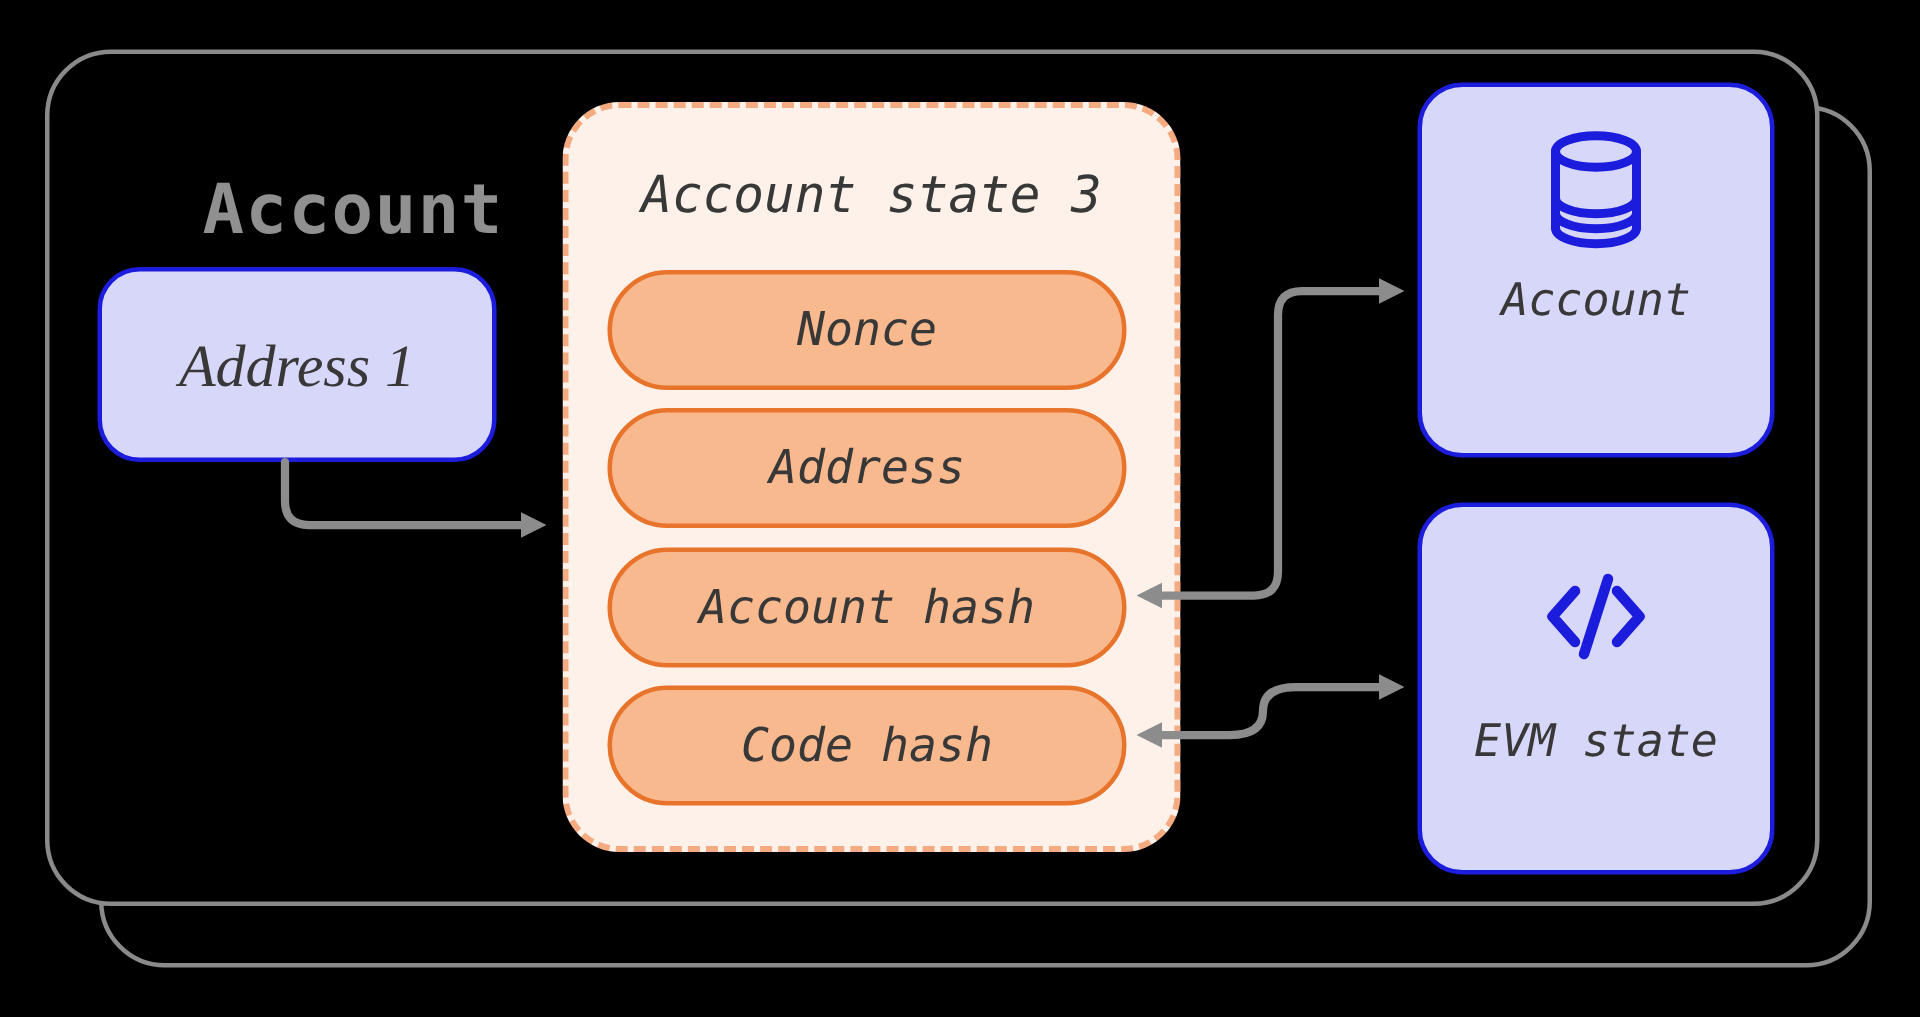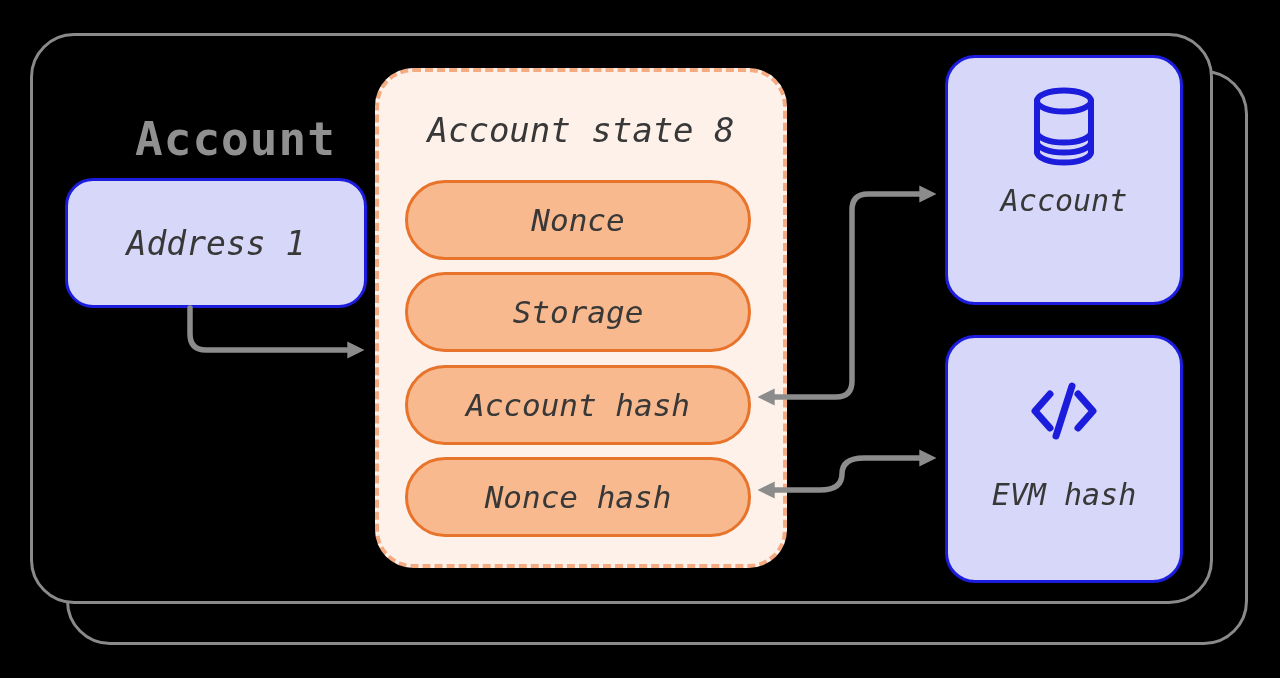--- a/index.html
+++ b/index.html
@@ -25,23 +25,24 @@
   .card-title{
     position:absolute;left:102px;top:76px;
     font-size:46px;font-weight:bold;color:var(--title-gray);letter-spacing:1px;
   }
 
   .node{
     position:absolute;display:flex;align-items:center;justify-content:center;
     color:var(--text-dark);font-style:italic;
   }
   .address-box{
-    left:65px;top:178px;width:302px;height:130px;
+    left:65px;top:178px;width:266px;height:130px;
     background:var(--lavender);border:3px solid var(--accent-blue);border-radius:28px;
-    font-size:33px;
+    font-size:40px;
+    font-family:Liberation Serif, serif;
   }
 
   .state-box{
     position:absolute;left:375px;top:68px;width:412px;height:500px;
     background:var(--cream);border:4px dashed var(--dash-orange);border-radius:38px;
   }
   .state-title{
     position:absolute;left:0;right:0;top:38px;text-align:center;
     font-size:34px;font-style:italic;color:var(--text-dark);
   }
@@ -77,25 +78,25 @@
 
   <div class="main-card">
     <div class="card-title">Account</div>
   </div>
 
   <div class="node address-box">
     <span>Address 1</span>
   </div>
 
   <div class="state-box">
-    <div class="state-title">Account state 8</div>
+    <div class="state-title">Account state 3</div>
     <div class="pill pill-0">Nonce</div>
-    <div class="pill pill-1">Storage</div>
+    <div class="pill pill-1">Address</div>
     <div class="pill pill-2">Account hash</div>
-    <div class="pill pill-3">Nonce hash</div>
+    <div class="pill pill-3">Code hash</div>
   </div>
 
   <div class="side-box storage-box">
     <svg class="icon-svg" width="66" height="80" viewBox="0 0 66 80" fill="none">
       <ellipse cx="33" cy="15" rx="27" ry="10.5" stroke="#1c1cdd" stroke-width="6"></ellipse>
       <path d="M6 15 V66" stroke="#1c1cdd" stroke-width="6" stroke-linecap="round"></path>
       <path d="M60 15 V66" stroke="#1c1cdd" stroke-width="6" stroke-linecap="round"></path>
       <path d="M6 46 A27 10.5 0 0 0 60 46" stroke="#1c1cdd" stroke-width="6" stroke-linecap="round"></path>
       <path d="M6 56 A27 10.5 0 0 0 60 56" stroke="#1c1cdd" stroke-width="6" stroke-linecap="round"></path>
       <path d="M6 66 A27 10.5 0 0 0 60 66" stroke="#1c1cdd" stroke-width="6" stroke-linecap="round"></path>
@@ -104,21 +105,21 @@
       <span>Account</span><br>
     </div>
   </div>
 
   <div class="side-box evm-box">
     <svg class="icon-svg" width="72" height="66" viewBox="0 0 72 66" fill="none">
       <path d="M22 16 L7 33 L22 50" stroke="#1c1cdd" stroke-width="7" stroke-linecap="round" stroke-linejoin="round"></path>
       <path d="M50 16 L65 33 L50 50" stroke="#1c1cdd" stroke-width="7" stroke-linecap="round" stroke-linejoin="round"></path>
       <path d="M44 8 L28 58" stroke="#1c1cdd" stroke-width="7" stroke-linecap="round"></path>
     </svg>
-    <div class="box-label">EVM hash</div>
+    <div class="box-label">EVM state</div>
   </div>
 
   <svg class="arrows" viewBox="0 0 1280 678">
     <defs>
       <marker id="ah-end" viewBox="0 0 10 10" refX="1" refY="5" markerWidth="17" markerHeight="22" markerUnits="userSpaceOnUse" orient="auto">
         <path d="M0 0 L10 5 L0 10 Z" fill="#8c8c8c"></path>
       </marker>
       <marker id="ah-start" viewBox="0 0 10 10" refX="1" refY="5" markerWidth="17" markerHeight="22" markerUnits="userSpaceOnUse" orient="auto-start-reverse">
         <path d="M0 0 L10 5 L0 10 Z" fill="#8c8c8c"></path>
       </marker>

